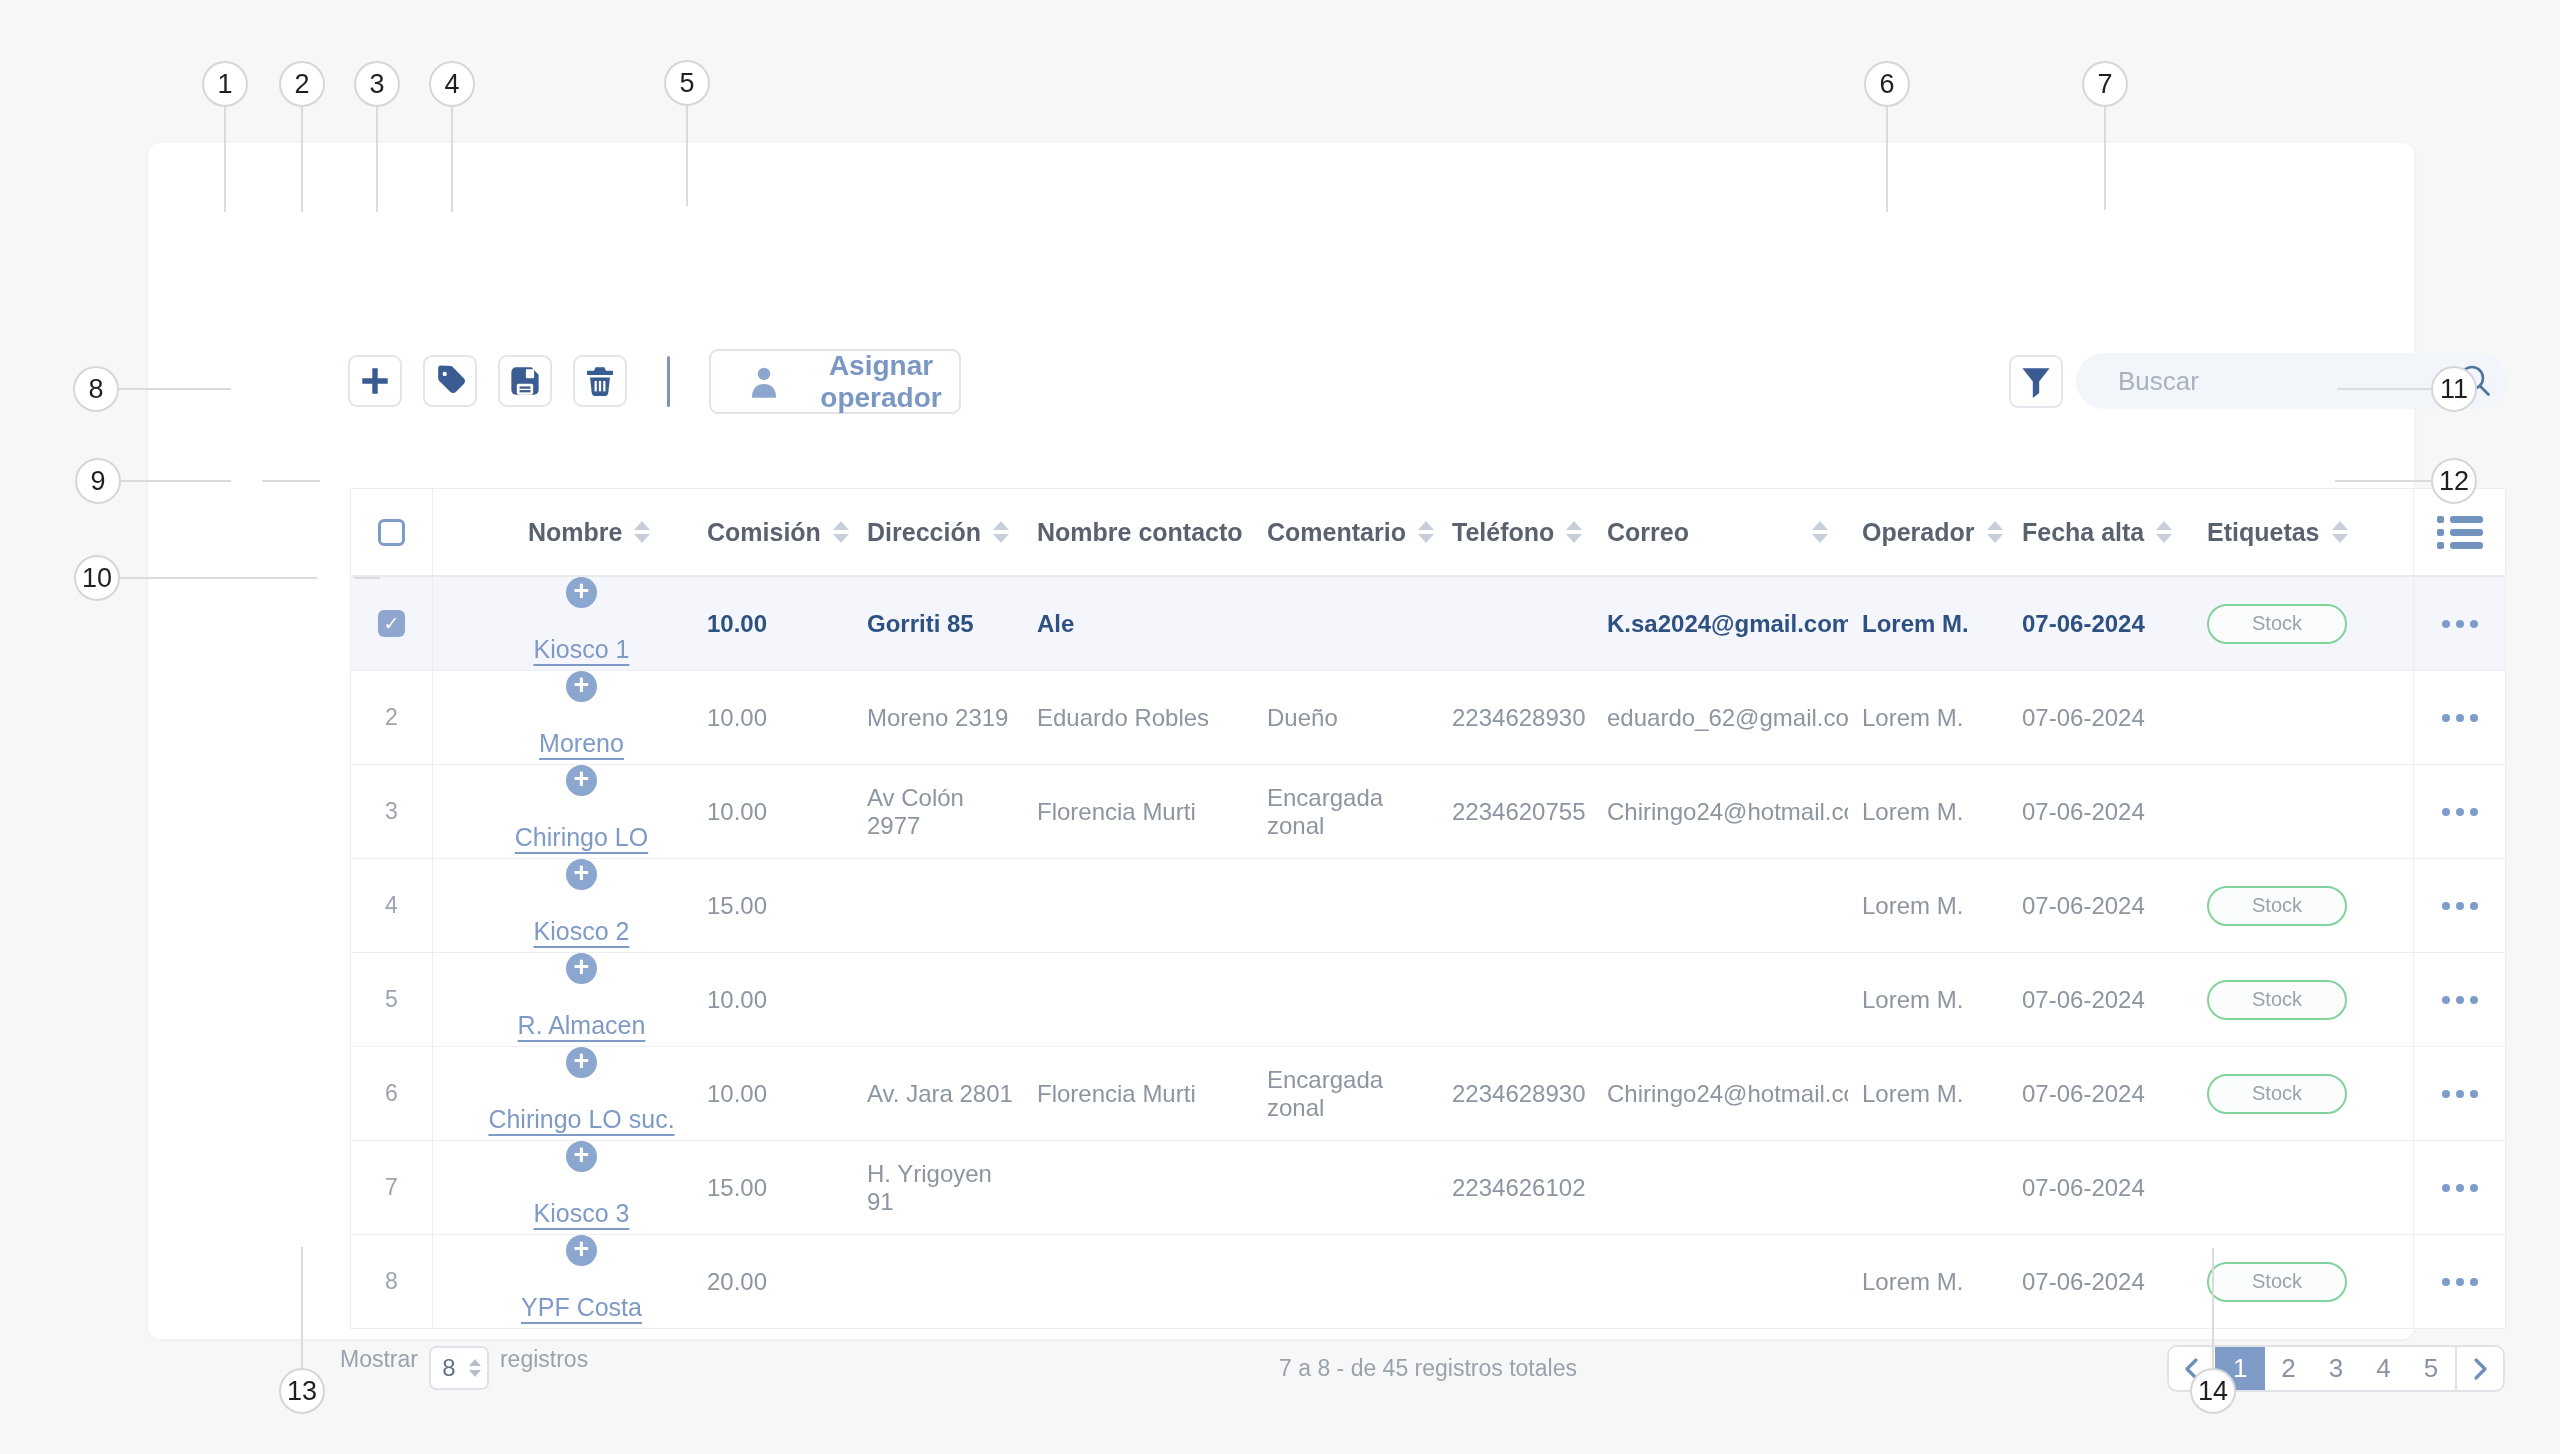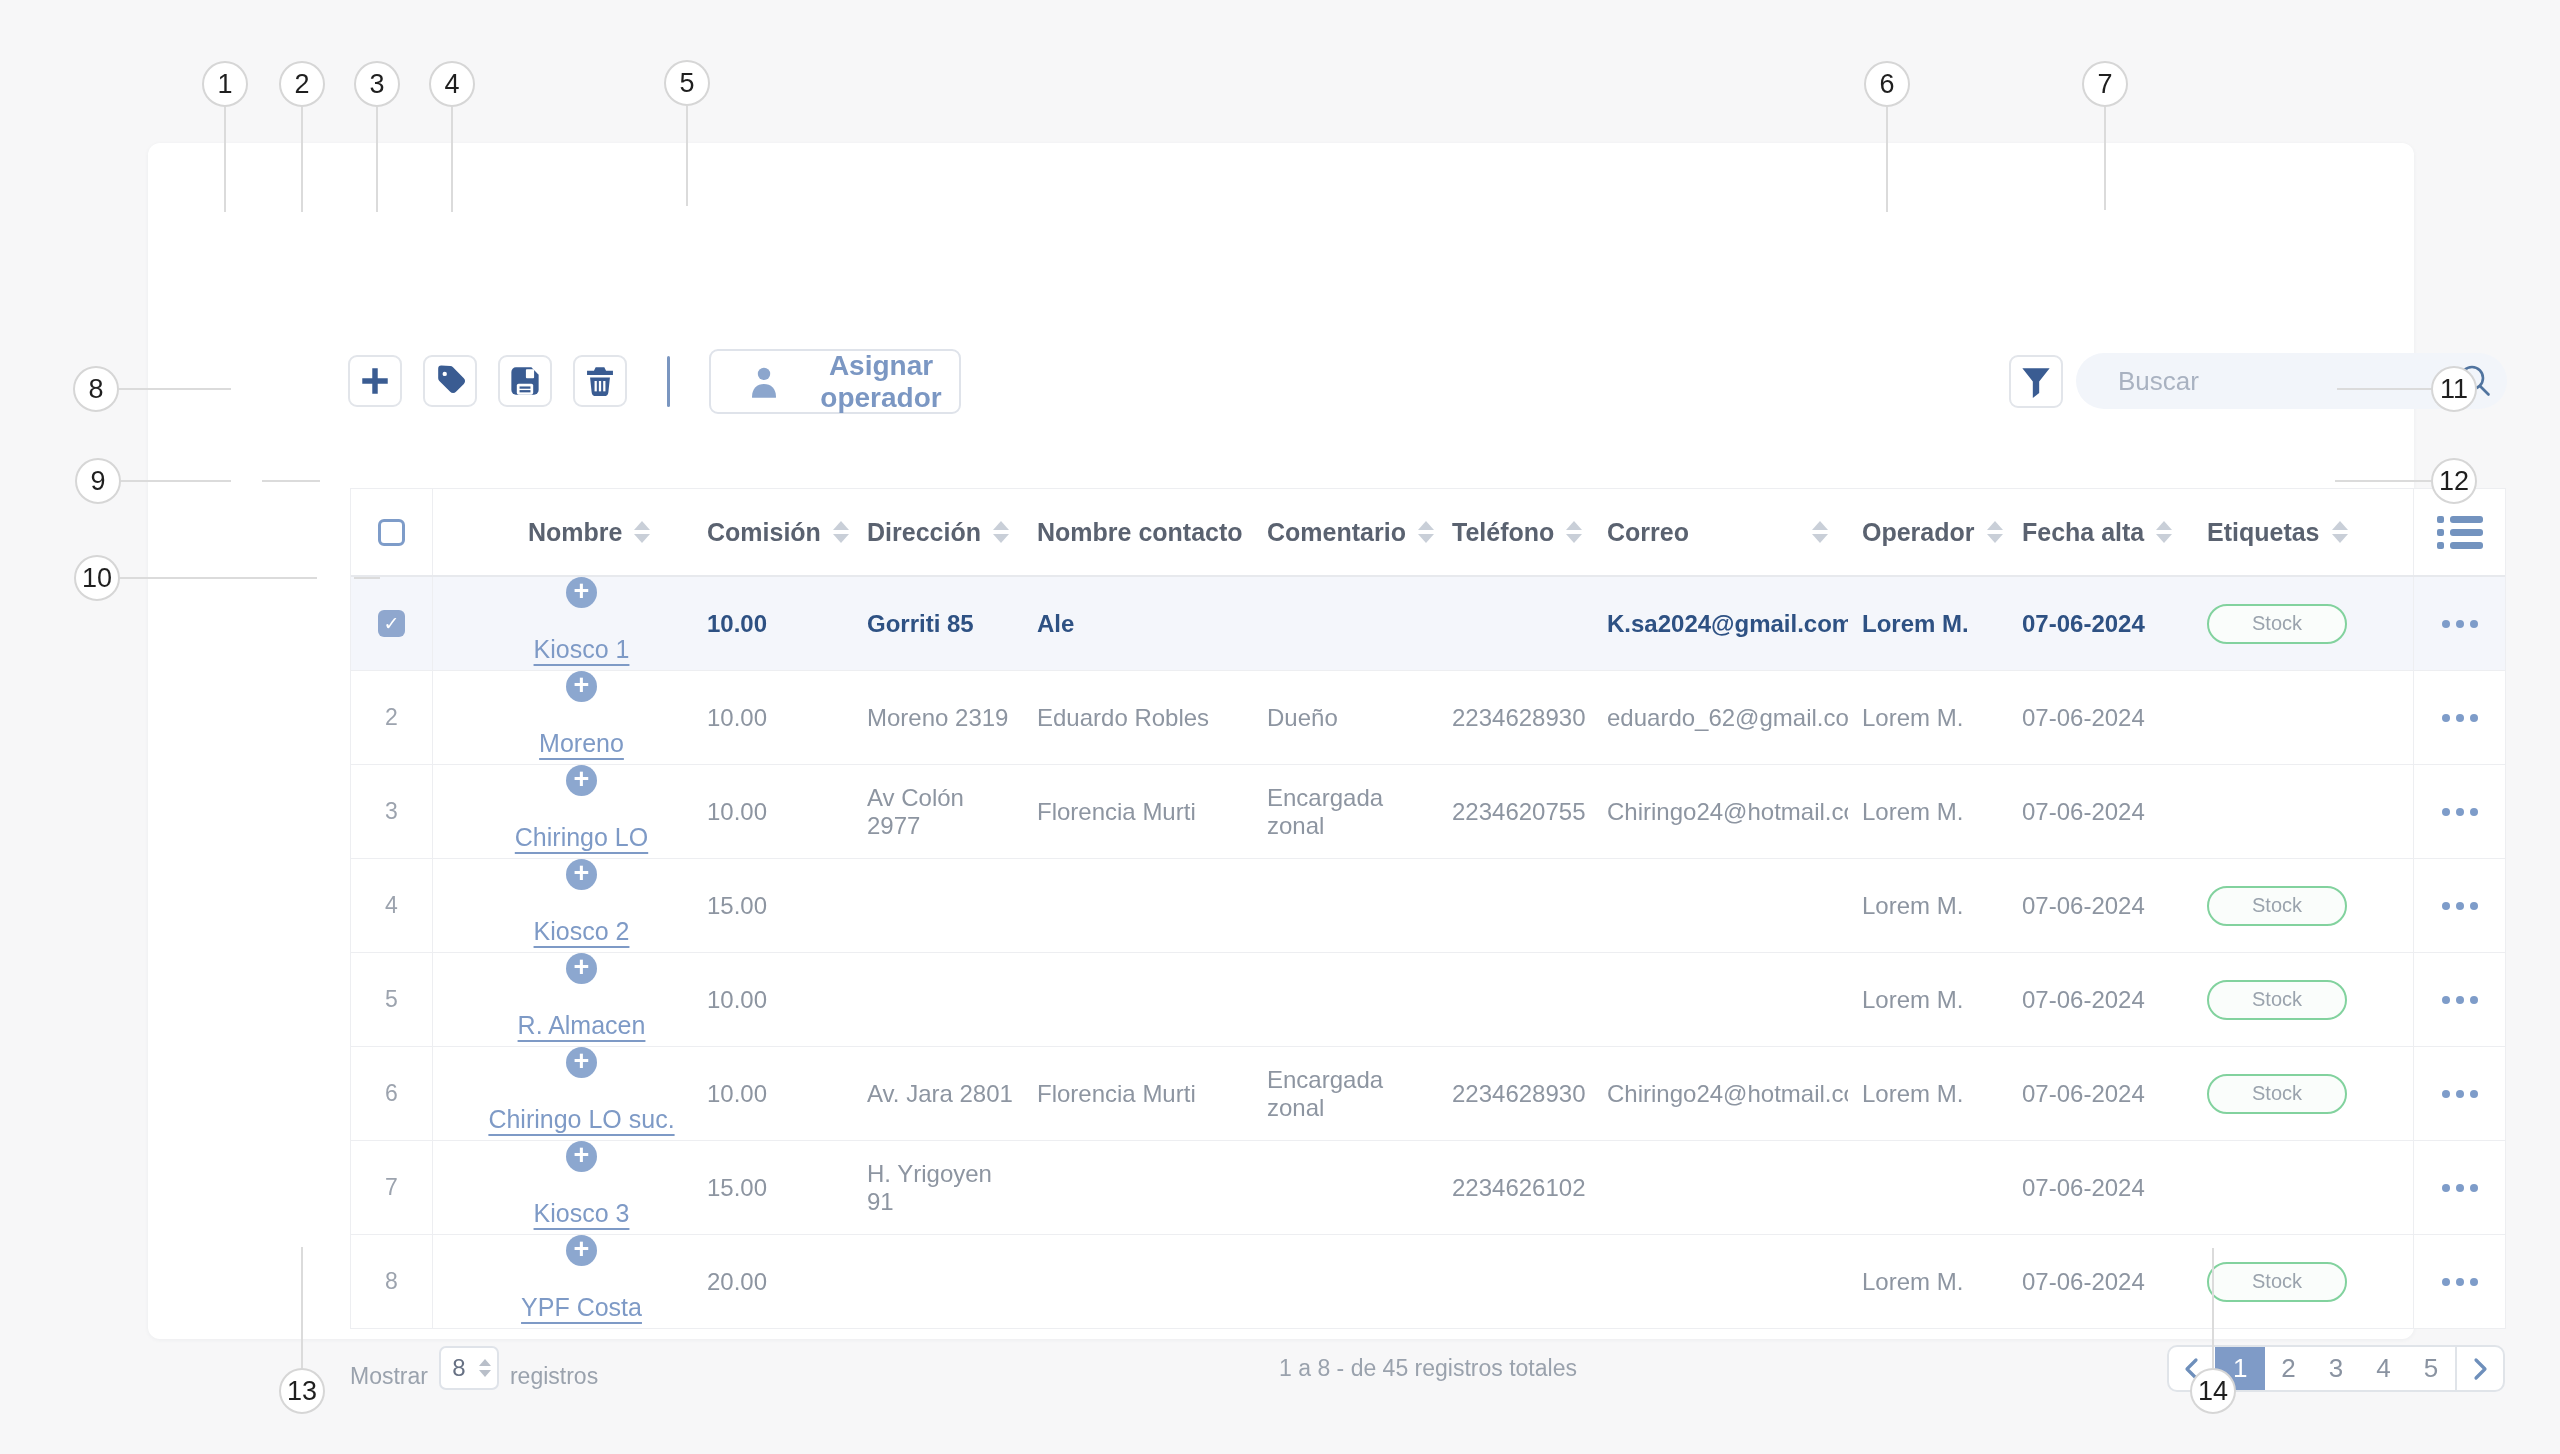--- a/index.html
+++ b/index.html
@@ -94,21 +94,21 @@
     color:#9AA3AD; font-size:20px; display:flex; align-items:center; justify-content:center; white-space:nowrap;
   }
   .dots { display:flex; gap:6px; cursor:pointer; padding:8px; }
   .dots i { width:8px; height:8px; border-radius:50%; background:#7E9CC9; }
   .list-icon { display:flex; flex-direction:column; gap:6px; width:46px; cursor:pointer; margin:0 auto; }
   .list-icon .li-row { display:flex; align-items:center; gap:6px; }
   .list-icon .li-row i { width:7px; height:7px; border-radius:2px; background:#7393BF; }
   .list-icon .li-row b { flex:1; height:7px; border-radius:3px; background:#7393BF; }
 
   
-  .foot-left { position:absolute; left:202px; top:1203px; height:44px; display:flex; align-items:flex-end; gap:11px; color:#9AA2AD; font-size:23px; }
+  .foot-left { position:absolute; left:192px; top:1203px; height:44px; display:flex; align-items:flex-start; gap:11px; color:#9AA2AD; font-size:23px; }
   .stepper { width:60px; height:44px; border:2px solid #DFE3E9; border-radius:7px; background:#fff; display:flex; align-items:center; position:relative; }
   .stepper input { width:36px; border:none; outline:none; background:transparent; text-align:center; font-family:inherit; font-size:24px; color:#667083; }
   .step-arrows { position:absolute; right:6px; top:0; height:100%; display:flex; flex-direction:column; justify-content:center; gap:4px; cursor:pointer; }
   .step-arrows i { display:block; width:0; height:0; border-left:6px solid transparent; border-right:6px solid transparent; }
   .step-arrows .up { border-bottom:7px solid #B9BFC9; }
   .step-arrows .dn { border-top:7px solid #B9BFC9; }
   .foot-center { position:absolute; left:202px; top:1212px; width:2156px; text-align:center; font-size:23px; color:#9AA2AD; }
 
   .pager { position:absolute; left:2019px; top:1202px; width:338px; height:47px; background:#fff; border:2px solid #E0E4E9; border-radius:10px; display:flex; align-items:stretch; overflow:hidden; }
   .pg { display:flex; align-items:center; justify-content:center; font-size:26px; color:#8A93A1; cursor:pointer; }
@@ -496,21 +496,21 @@
       <span>Mostrar</span>
       <span class="stepper">
         <input readonly="" value="8" style="">
         <span class="step-arrows">
             <i class="up"></i>
             <i class="dn"></i>
           </span>
       </span>
       <span>registros</span>
     </div>
-    <div class="foot-center">1 a 8 - de 45 registros totales</div>
+    <div class="foot-center">7 a 8 - de 45 registros totales</div>
 
     <div class="pager">
       <span class="pg pg-prev">
         <svg width="22" height="26" viewBox="0 0 22 26">
             <polyline points="15,4 6,13 15,22" fill="none" stroke="#6E8FBB" stroke-width="3.2" stroke-linecap="round" stroke-linejoin="round"></polyline>
           </svg>
       </span>
       <span class="pg pg-num active">1</span>
       <span class="pg pg-num">2</span>
       <span class="pg pg-num">3</span>

